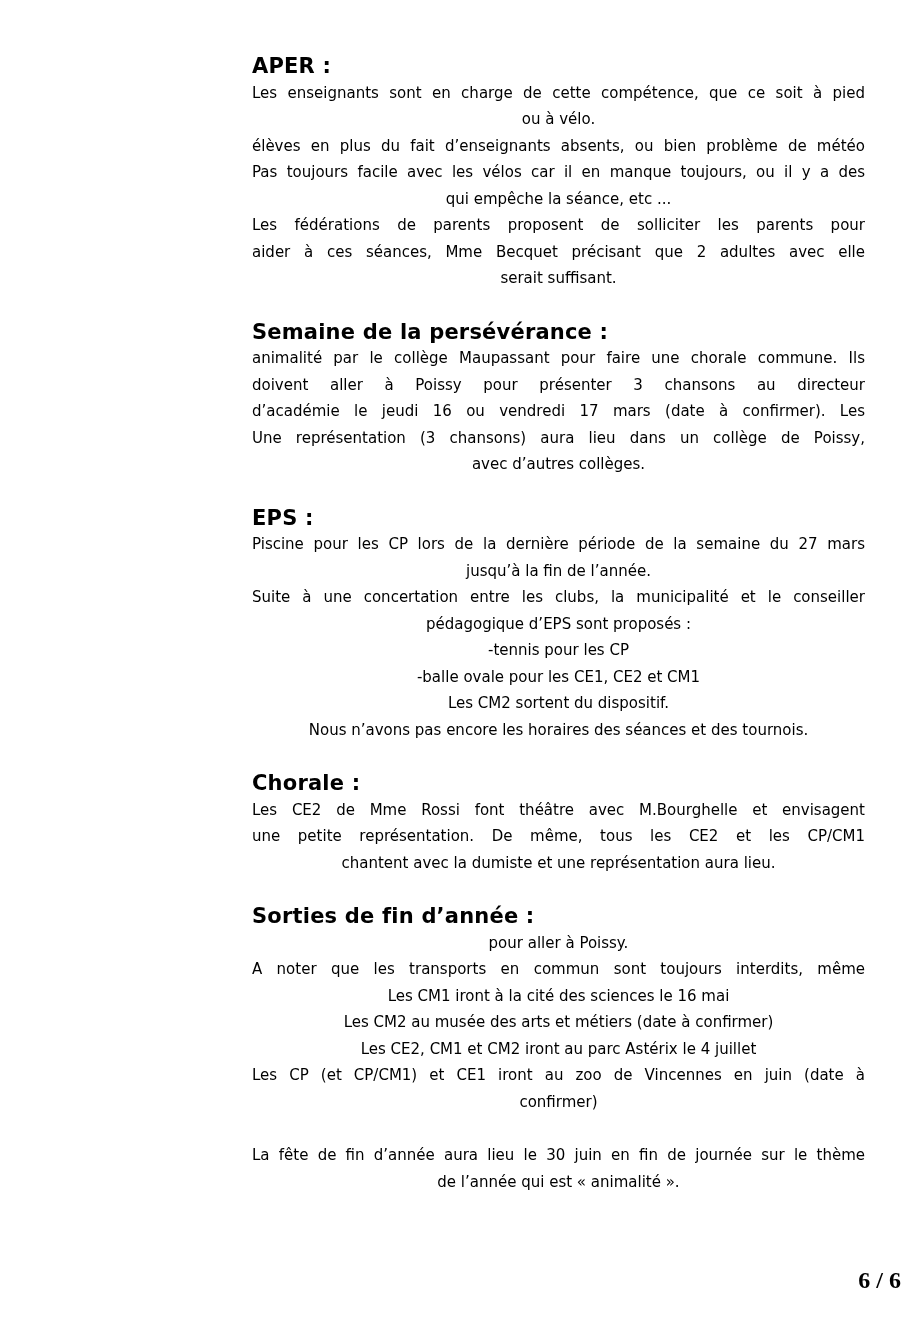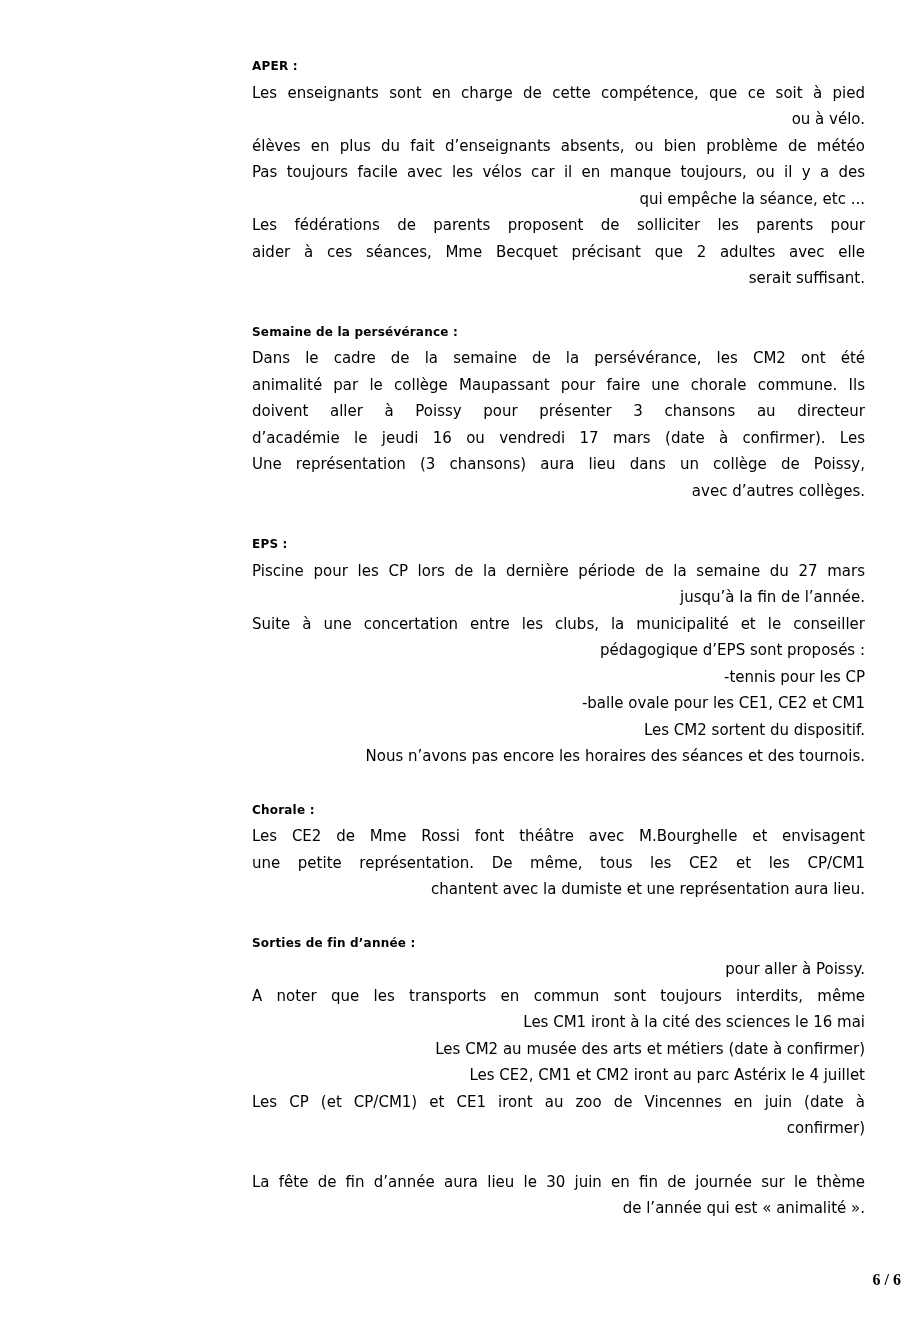--- a/index.html
+++ b/index.html
@@ -23,43 +23,43 @@
   .content {
     position: absolute;
     left: 252px;
     top: 53px;
     width: 613px;
   }
   .section { margin: 0; padding: 0; }
   .section + .section { margin-top: 27px; }
   .section-heading {
     font-weight: bold;
-    font-size: 12px;
+    font-size: 21px;
     line-height: 26.5px;
     white-space: nowrap;
     letter-spacing: 0.2px;
   }
   .para { margin: 0; padding: 0; }
   .line {
     font-size: 15px;
     line-height: 26.5px;
     white-space: nowrap;
-    text-align: right;
+    text-align: center;
   }
   .line.stretch {
     text-align: justify;
     text-align-last: justify;
   }
   .page-number {
     position: absolute;
     right: 20px;
     top: 1266px;
     font-family: "Liberation Serif", serif;
     font-weight: bold;
-    font-size: 16px;
+    font-size: 24px;
     line-height: 28px;
     color: #000000;
   }
 </style>
 </head>
 <body style="color: rgb(0, 0, 0); background: rgb(255, 255, 255);">
 
 <div class="page">
   <div class="content" id="doc-content">
       <div class="section">
@@ -75,21 +75,20 @@
         </div>
         <div class="para">
           <div class="line stretch">Les fédérations de parents proposent de solliciter les parents pour</div>
           <div class="line stretch">aider à ces séances, Mme Becquet précisant que 2 adultes avec elle</div>
           <div class="line">serait suffisant.</div>
         </div>
       </div>
       <div class="section">
         <div class="section-heading">Semaine de la persévérance :</div>
         <div class="para">
-          <div class="line stretch">Dans le cadre de la semaine de la persévérance, les CM2 ont été</div>
           <div class="line stretch">animalité par le collège Maupassant pour faire une chorale commune. Ils</div>
           <div class="line stretch">doivent aller à Poissy pour présenter 3 chansons au directeur</div>
           <div class="line stretch">d’académie le jeudi 16 ou vendredi 17 mars (date à confirmer). Les</div>
         </div>
         <div class="para">
           <div class="line stretch">Une représentation (3 chansons) aura lieu dans un collège de Poissy,</div>
           <div class="line">avec d’autres collèges.</div>
         </div>
       </div>
       <div class="section">

